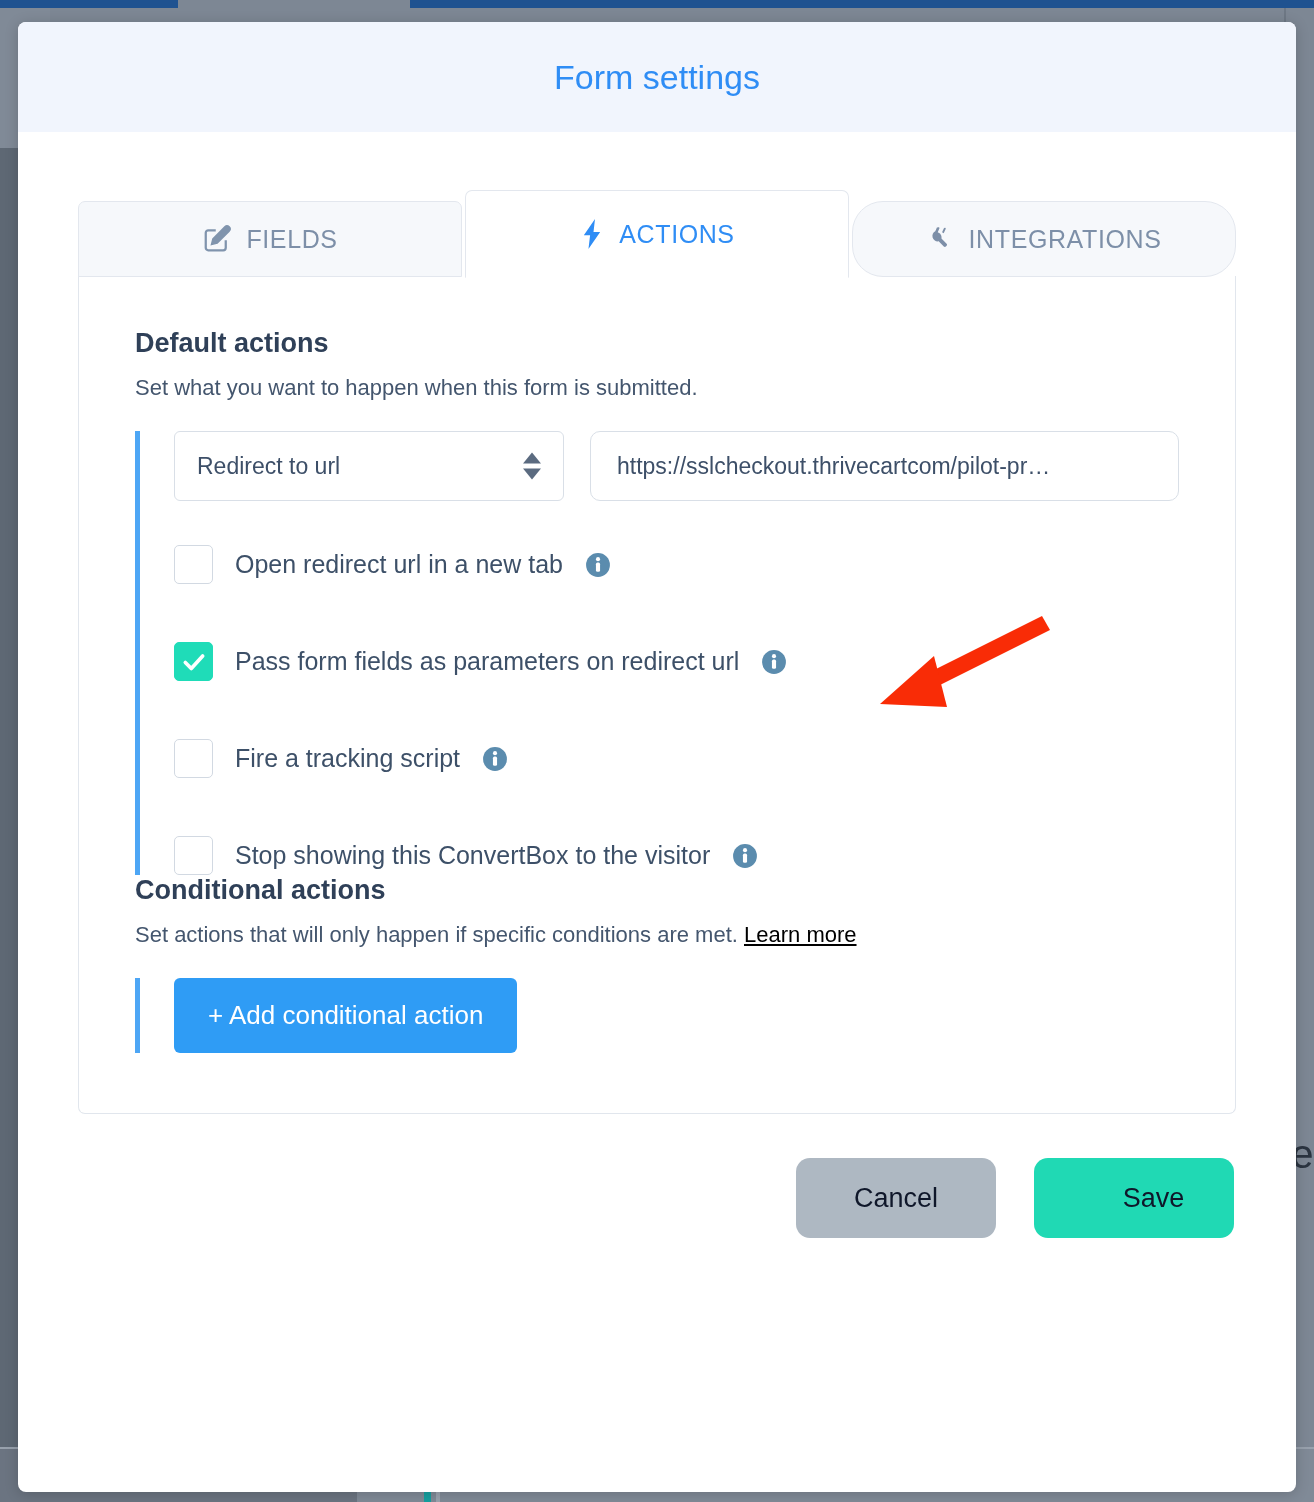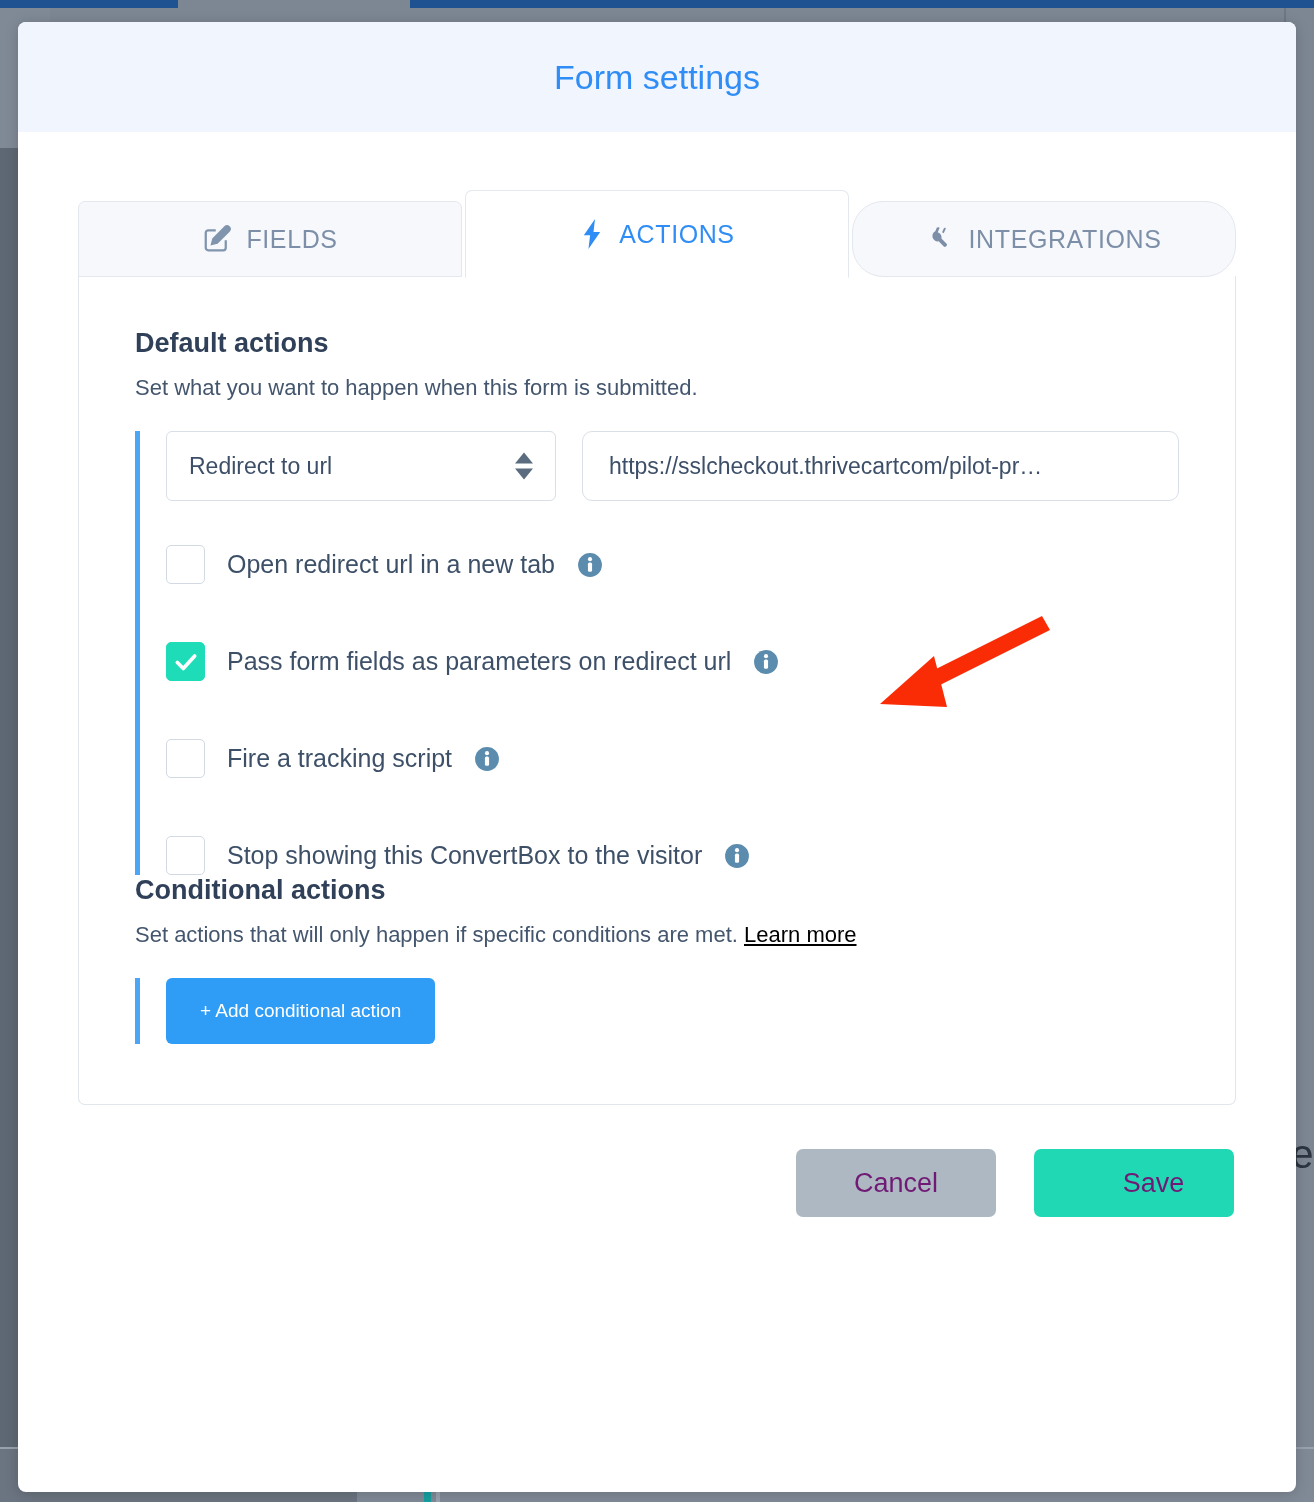--- a/index.html
+++ b/index.html
@@ -82,21 +82,21 @@
     margin-top: -1px;
   }
   .section-title {
     font-size: 27px; font-weight: bold; color: #2f4058; margin-bottom: 16px;
   }
   .section-sub {
     font-size: 22px; color: #44566e; margin-bottom: 30px;
   }
   .accent-group {
     border-left: 5px solid #4da6f5;
-    padding-left: 26px;
+    padding-left: 34px;
   }
 
   .row-select { display: flex; gap: 26px; align-items: center; margin-bottom: 44px; }
   .select-box {
     position: relative; width: 390px; height: 70px;
     border: 1px solid #d9dfe7; border-radius: 6px;
     display: flex; align-items: center; padding: 0 22px;
     font-size: 23px; color: #3d4f68; background: #fff; cursor: pointer;
   }
   .select-arrows {
@@ -124,32 +124,32 @@
   }
   .cbox.checked { background: #1fdcb8; border-color: #1fdcb8; }
   .cbox.checked svg { display: block; }
   .cb-label { font-size: 25px; color: #3d5068; }
   .info-ico { flex: 0 0 auto; display: inline-flex; }
 
   .cond-wrap { }
   .learn-link { color: #000000; text-decoration: underline; cursor: pointer; }
   .btn-add {
     background: #2f9cf5; color: #fff; border: none;
-    font-size: 19px; padding: 22px 34px; border-radius: 6px;
+    font-size: 26px; padding: 22px 34px; border-radius: 6px;
     cursor: pointer; font-family: inherit;
   }
 
   
   .modal-footer {
     display: flex; justify-content: flex-end; gap: 38px;
     padding: 44px 62px 0 0;
   }
   .btn {
-    border: none; border-radius: 7px; font-size: 27px; color: #701a75;
-    cursor: pointer; font-family: inherit; width: 200px; height: 68px;
+    border: none; border-radius: 14px; font-size: 27px; color: #0f172a;
+    cursor: pointer; font-family: inherit; width: 200px; height: 80px;
   }
   .btn-cancel { background: #aeb8c2; }
   .btn-save { background: #20d9b4; padding-left: 39px; }
 
   
   #red-arrow { position: absolute; left: 872px; top: 604px; pointer-events: none; }
 </style>
 </head>
 <body>
 

